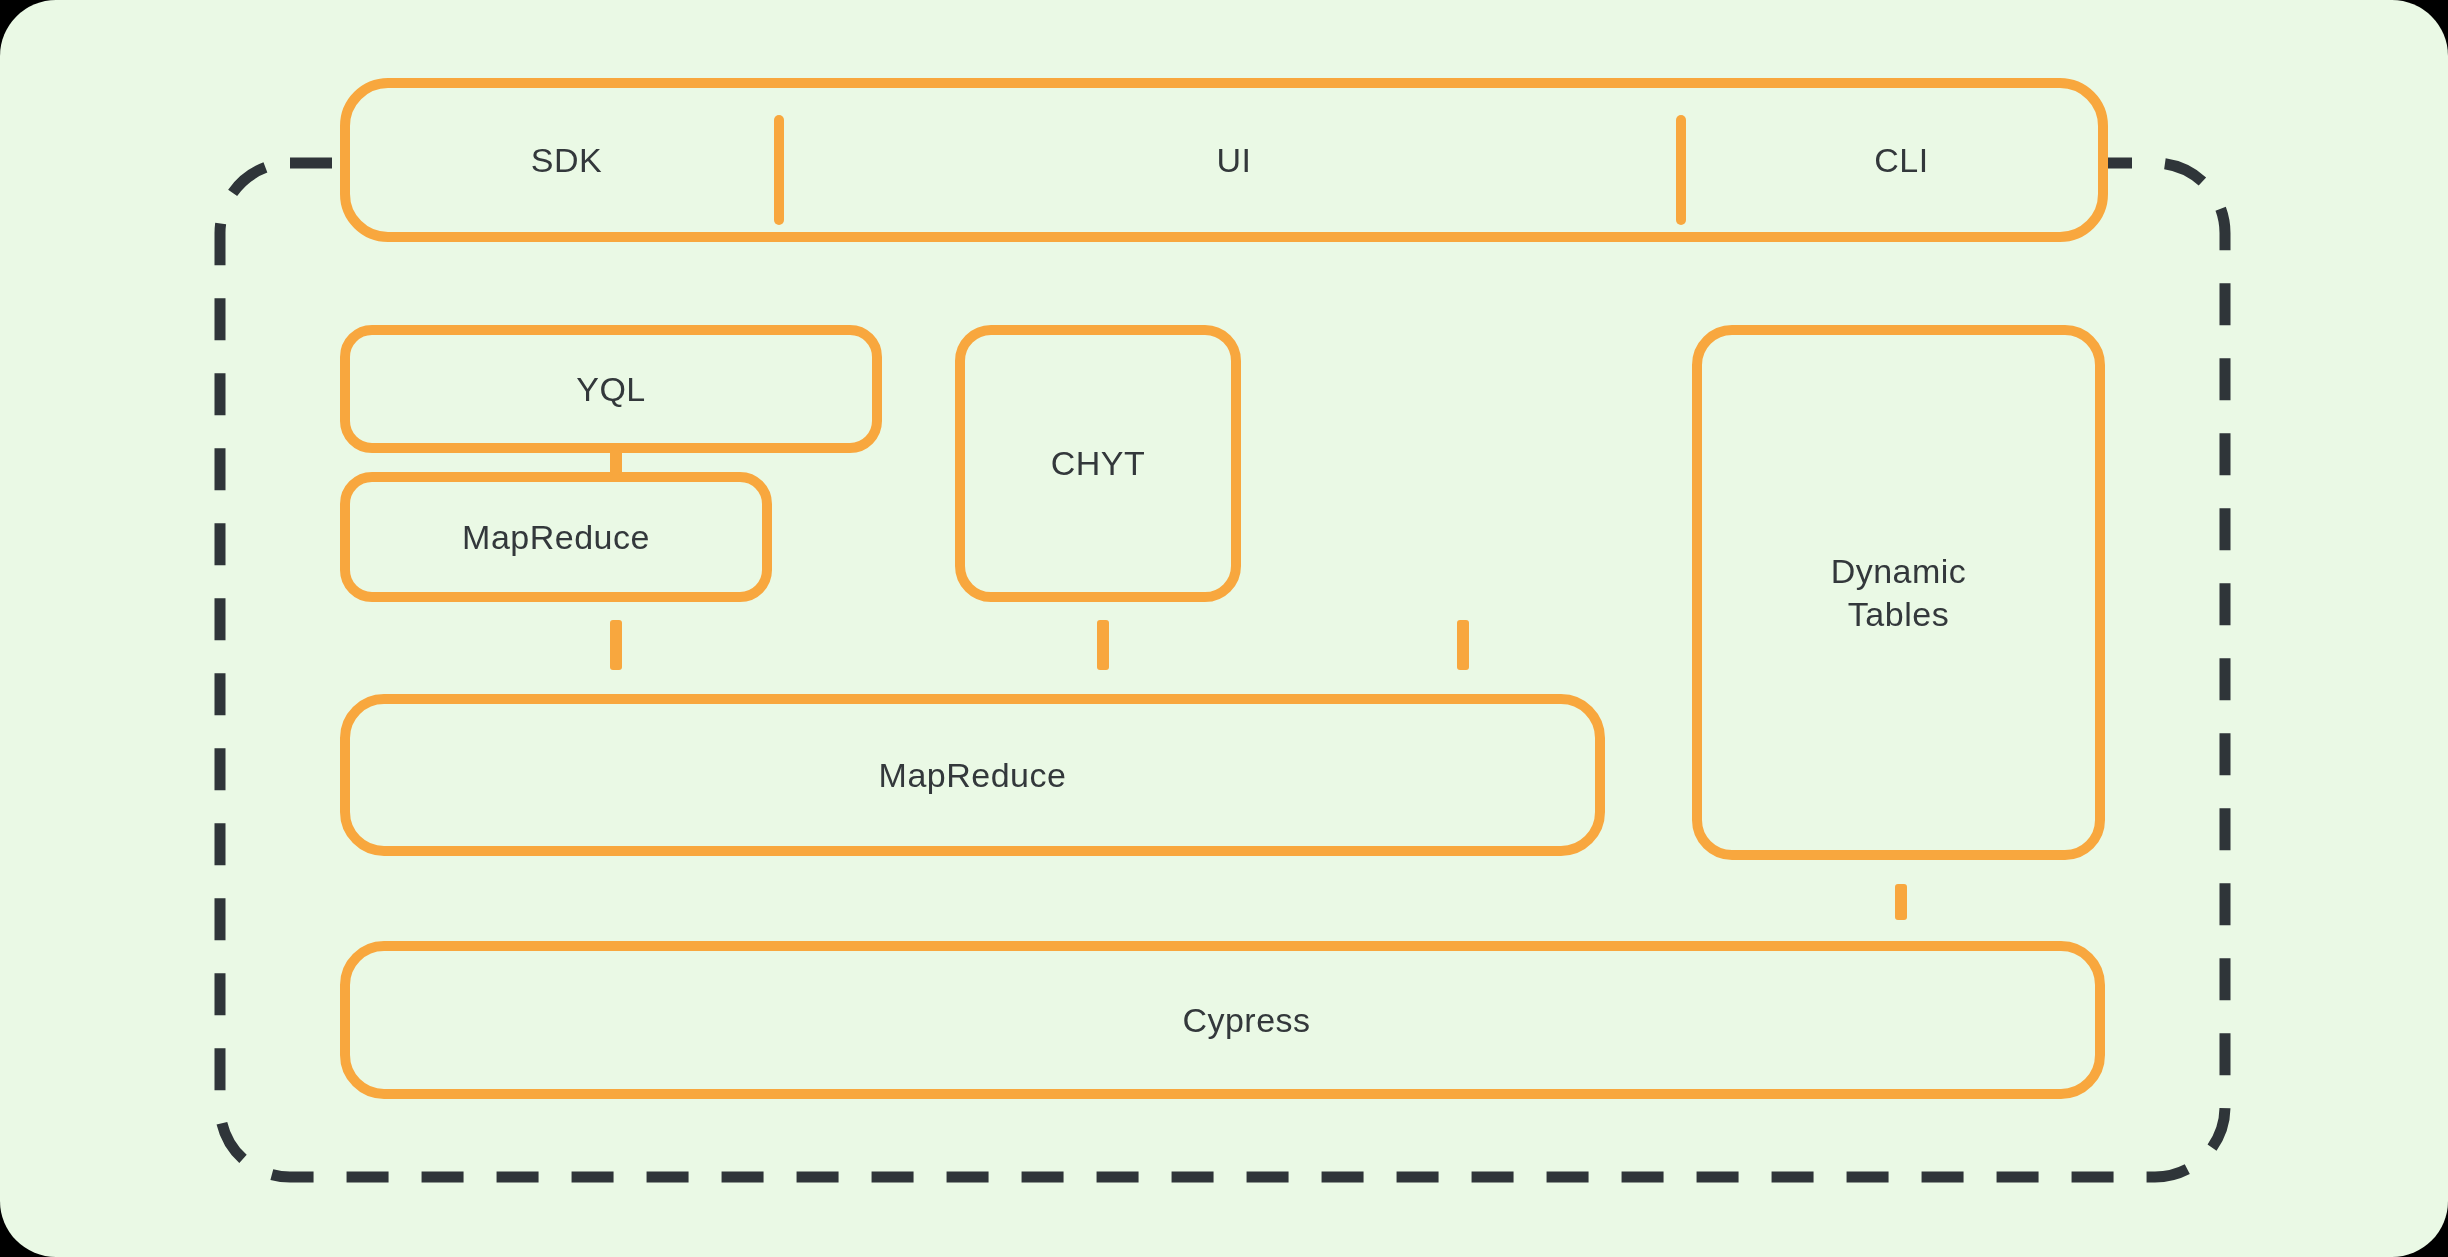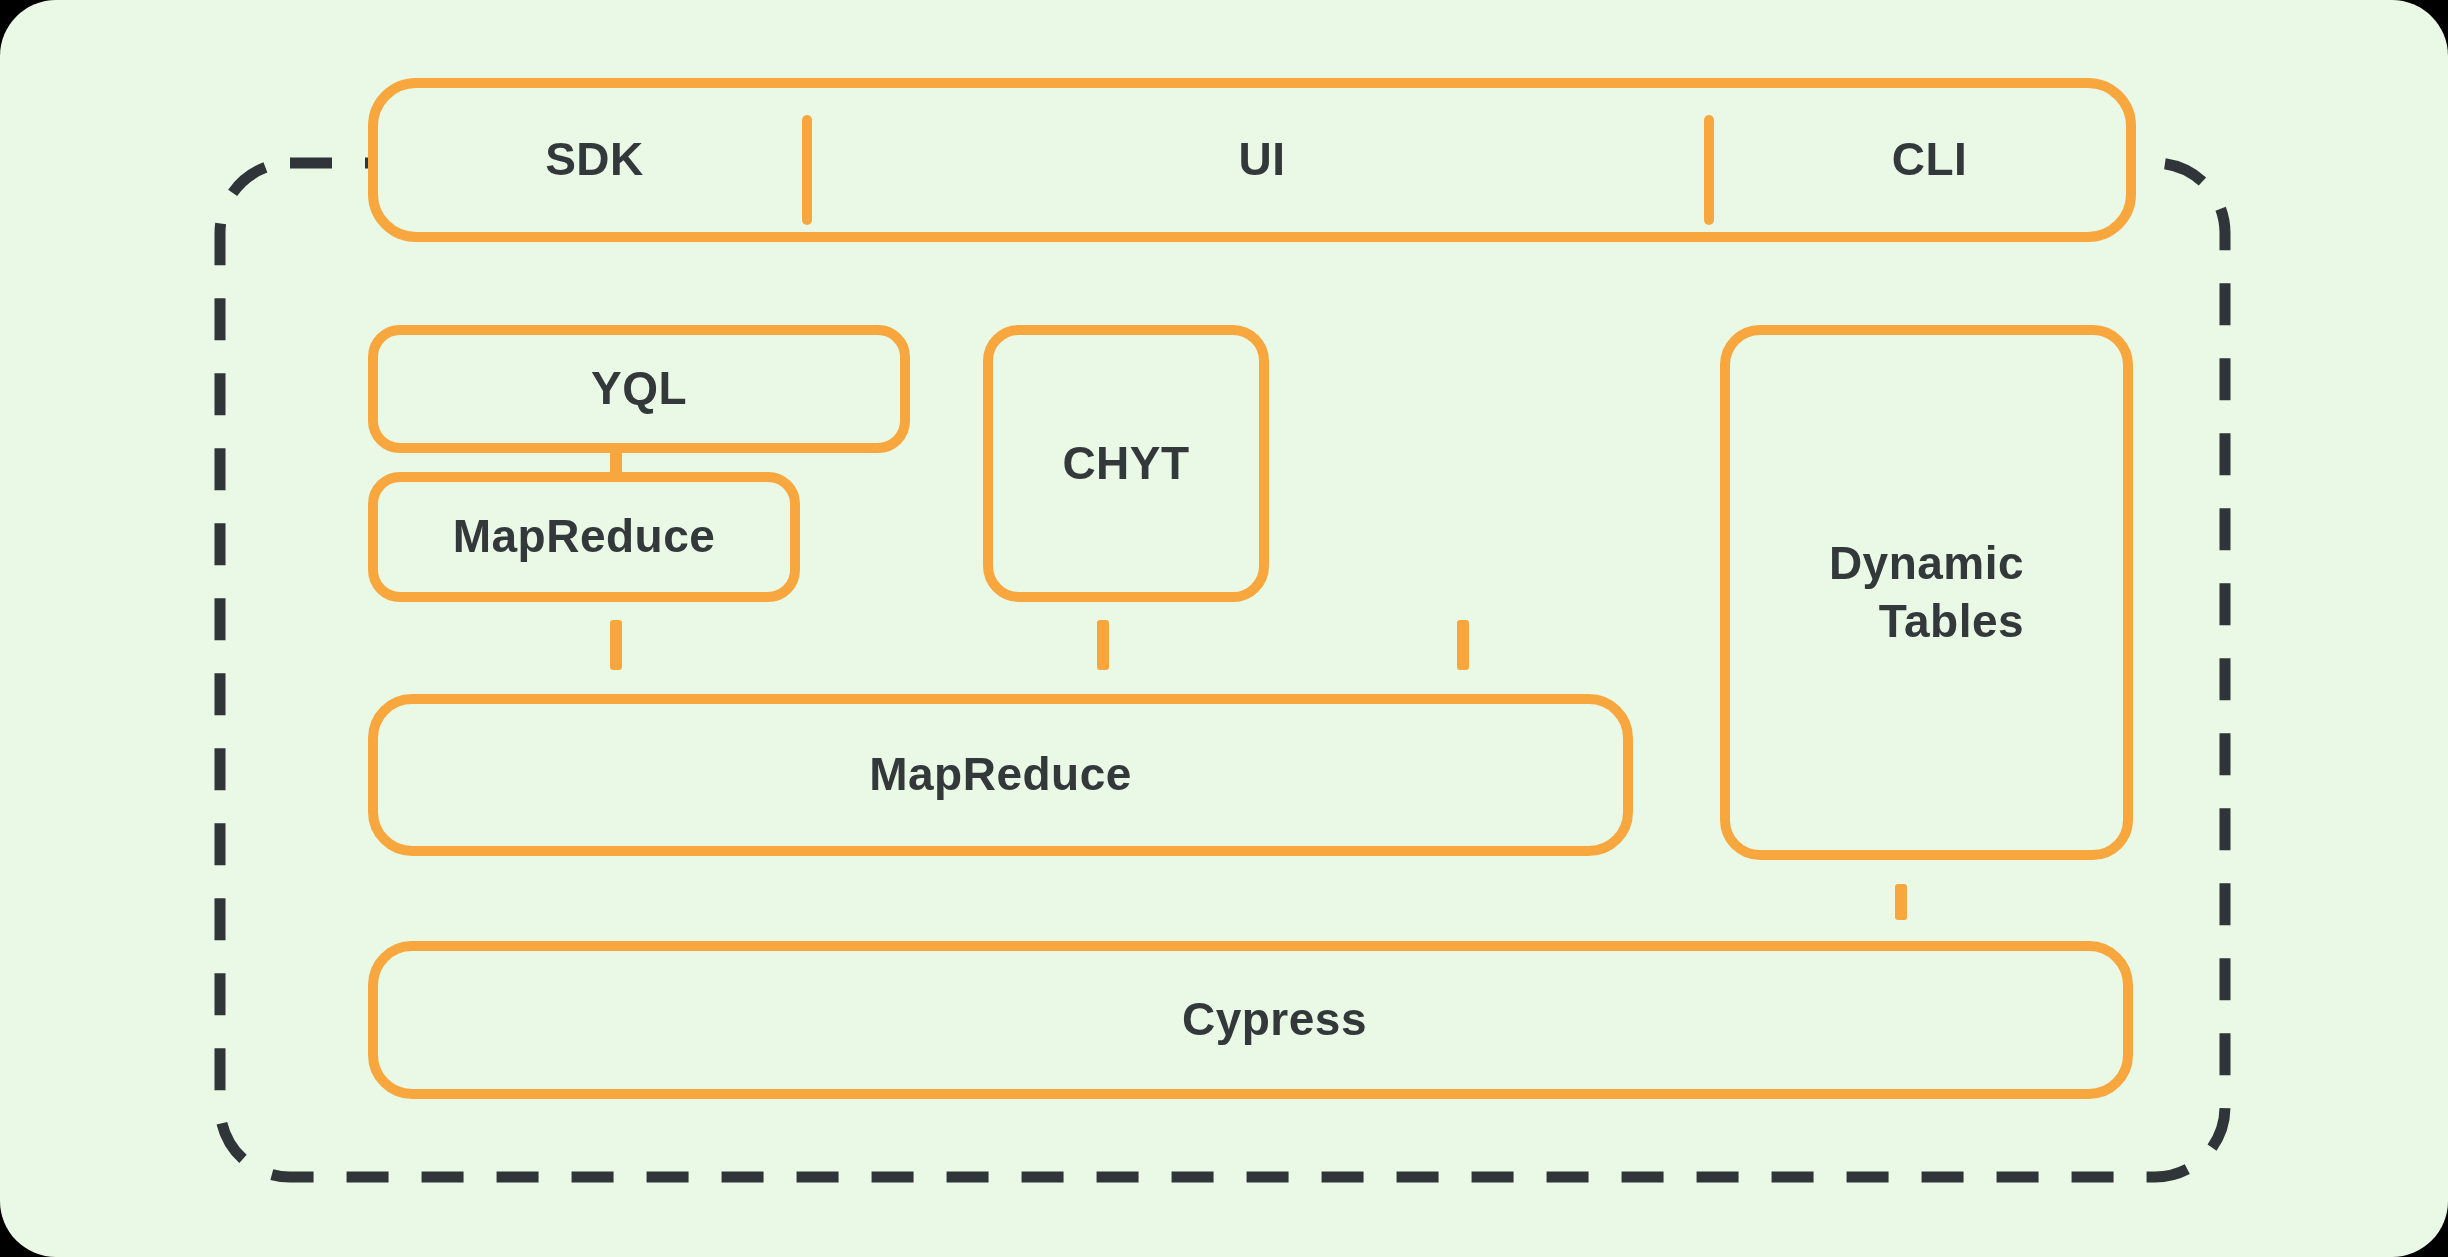--- a/index.html
+++ b/index.html
@@ -23,23 +23,22 @@
     border-radius:56px;
     overflow:hidden;
   }
   .boundary-svg{position:absolute;inset:0;width:100%;height:100%;z-index:1;}
   .node{
     position:absolute;box-sizing:border-box;
     border:10px solid var(--accent-orange);
     background:var(--canvas-green);
     display:flex;align-items:center;justify-content:center;
     color:var(--text-dark);
-    font-size:46px;font-weight:700;letter-spacing:0.5px;
+    font-size:34px;font-weight:400;letter-spacing:0.5px;
     z-index:2;
-    margin-left:28px;
   }
   .node-label{white-space:pre-line;text-align:center;line-height:1.25;}
 
   
   .top-bar{left:340px;top:78px;width:1768px;height:164px;border-radius:48px;padding:0;}
   .top-bar-grid{
     position:absolute;inset:0;
     display:grid;grid-template-columns:433px 902px 433px;
     align-items:center;justify-items:center;
   }
@@ -49,21 +48,21 @@
   }
   .divider-1{left:424px;}
   .divider-2{left:1326px;}
 
   
   .yql{left:340px;top:325px;width:542px;height:128px;border-radius:32px;}
   .mapreduce{left:340px;top:472px;width:432px;height:130px;border-radius:32px;}
   .chyt{left:955px;top:325px;width:286px;height:277px;border-radius:36px;}
   .spyt{left:1319px;top:325px;width:286px;height:277px;border-radius:36px;}
   .dynamic-tables{left:1692px;top:325px;width:413px;height:535px;border-radius:40px;}
-  .dynamic-tables .node-label{max-width:300px;text-align:right;}
+  .dynamic-tables .node-label{max-width:300px;}
   .scheduler{left:340px;top:694px;width:1265px;height:162px;border-radius:44px;}
   .cypress{left:340px;top:941px;width:1765px;height:158px;border-radius:44px;padding-left:48px;}
 
   
   .connector{
     position:absolute;width:12px;background:var(--accent-orange);
     border-radius:3px;z-index:2;
   }
   .conn-yql-mapreduce{left:610px;top:450px;height:25px;}
   .conn-mapreduce-scheduler{left:610px;top:620px;height:50px;}

